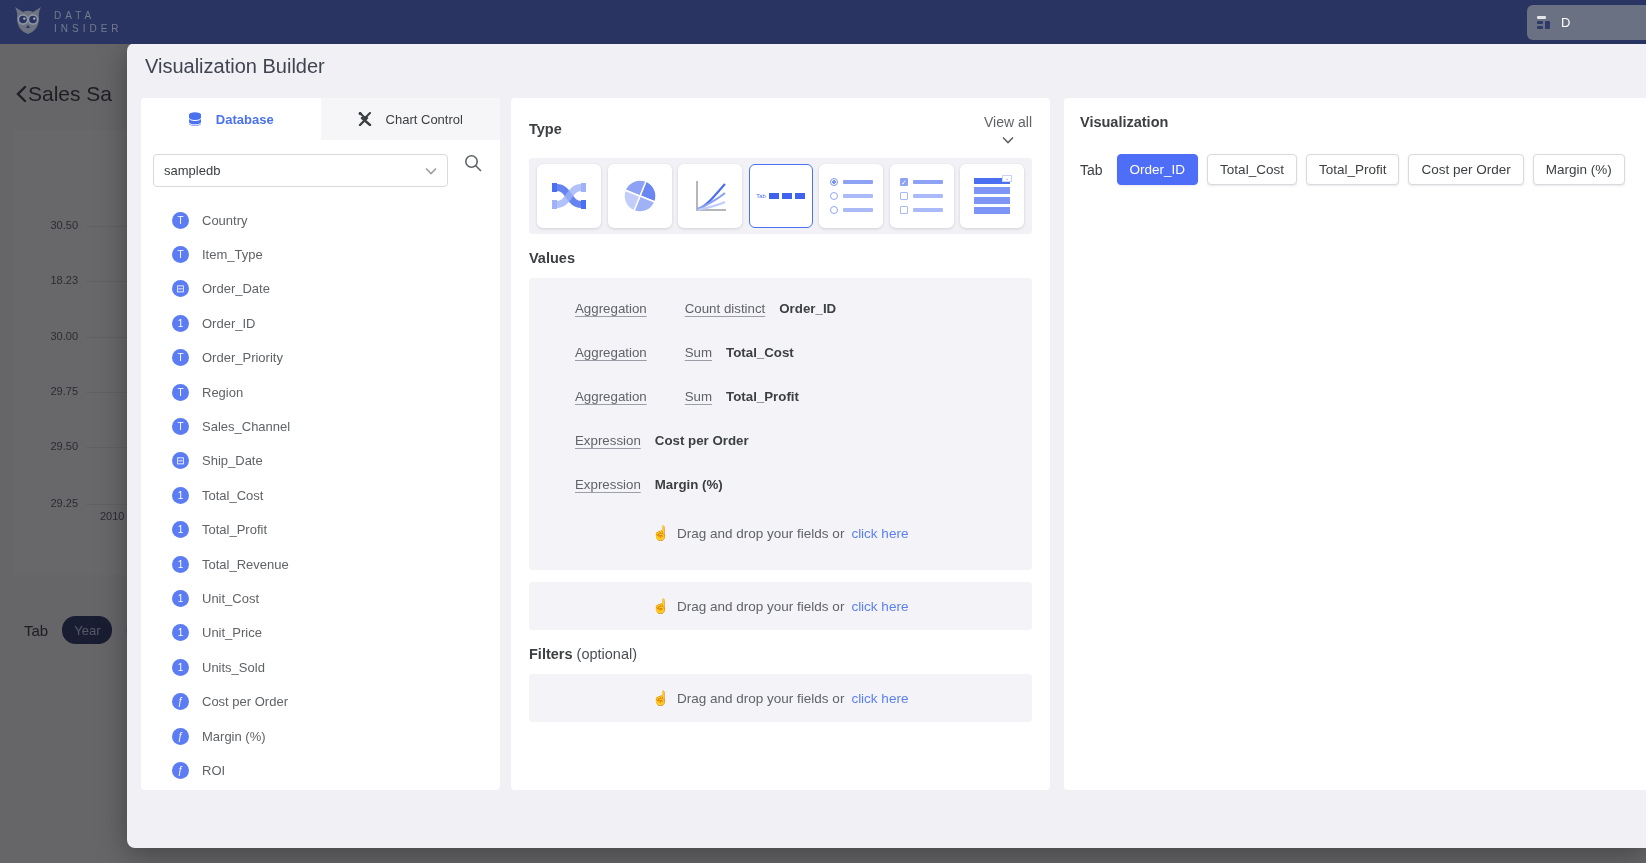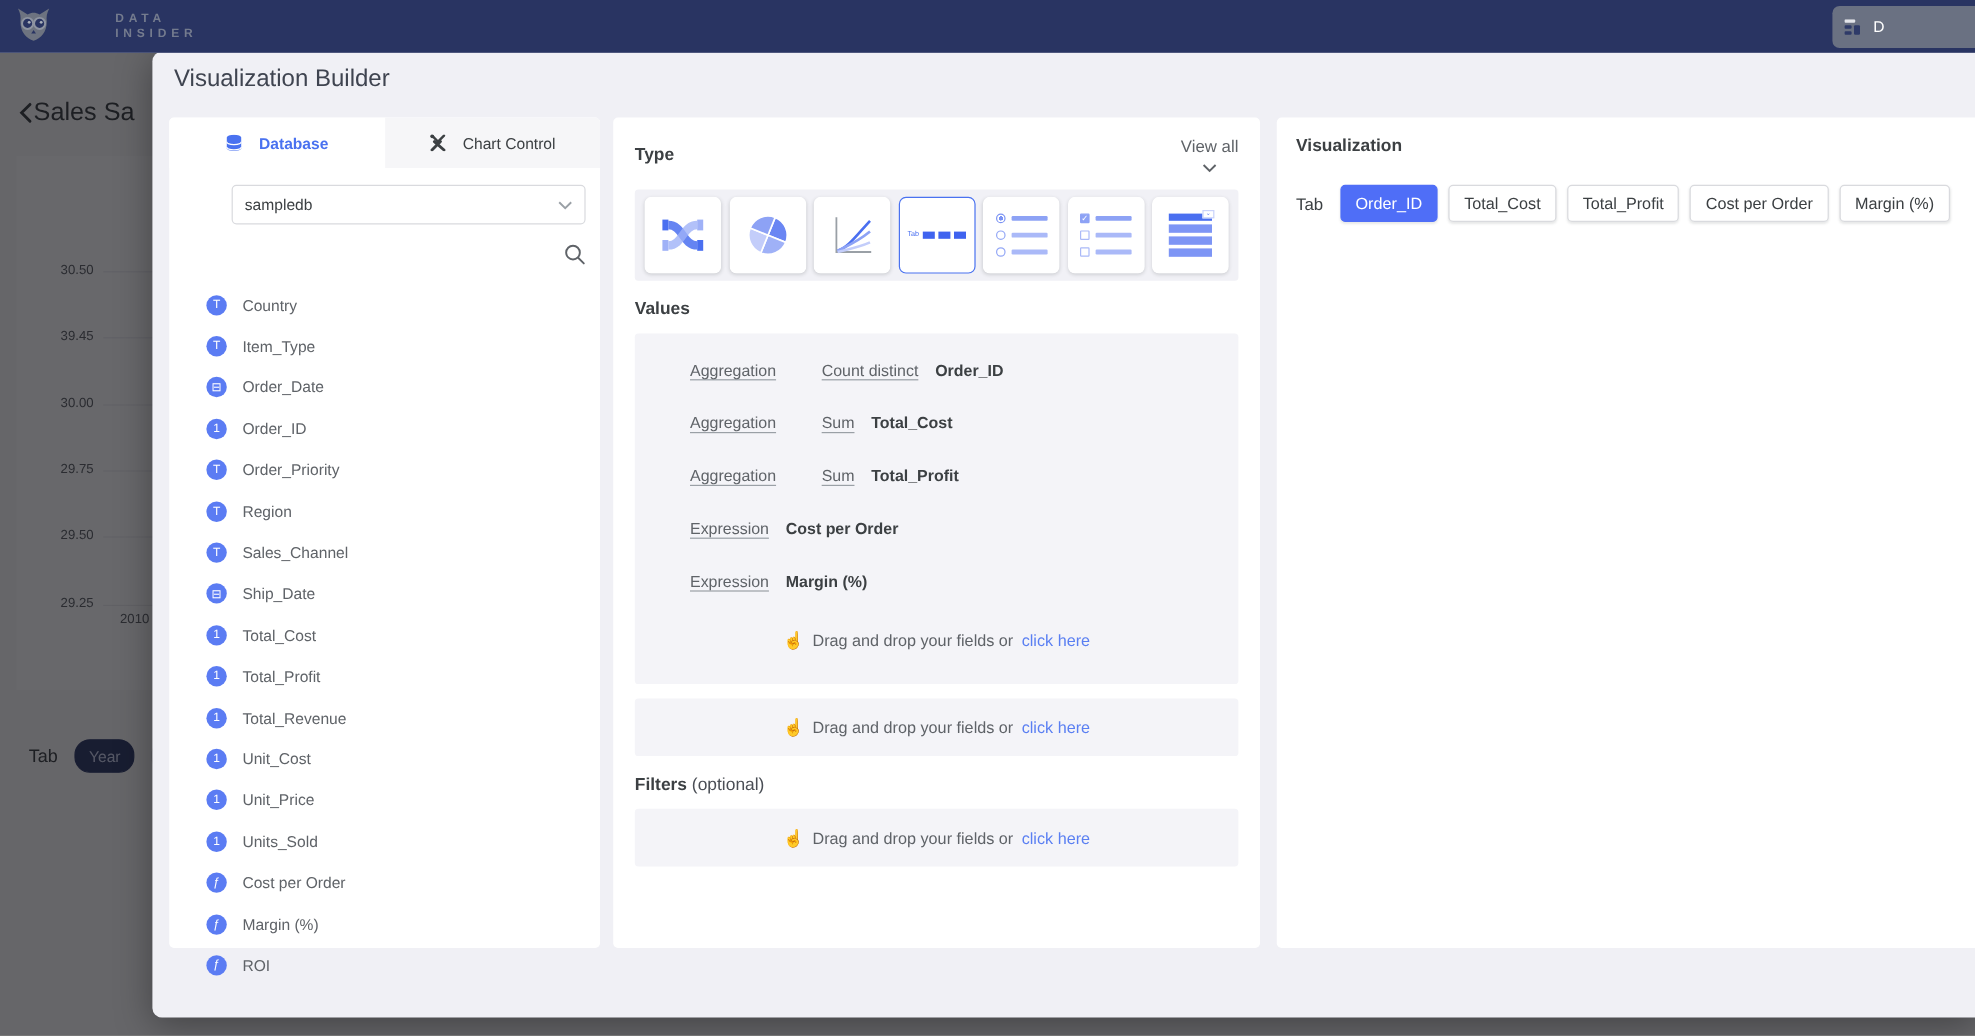--- a/index.html
+++ b/index.html
@@ -3,21 +3,21 @@
 <meta charset="utf-8">
 <style>
   * { margin:0; padding:0; box-sizing:border-box; }
   html,body { background:#333; }
   #app { position:relative; width:1646px; height:863px; background:#fafafa;
          overflow:hidden; font-family:"Liberation Sans", sans-serif; }
 
   
   .navbar { position:absolute; left:0; top:0; width:100%; height:44px; background:#293462; z-index:20; }
   .brand { position:absolute; left:12px; top:5px; display:flex; align-items:center; gap:10px; }
-  .brand-text { color:#747b8e; font-size:10px; font-weight:bold; letter-spacing:4px; line-height:13px;margin-left:42px; }
+  .brand-text { color:#747b8e; font-size:10px; font-weight:normal; letter-spacing:4px; line-height:13px; }
   .nav-right-btn { position:absolute; left:1527px; top:5px; height:35px; width:140px;
         background:#6a7182; border-radius:6px; display:flex; align-items:center; gap:8px;
         padding:0 10px; color:#fff; font-size:13px; border:none; cursor:pointer; }
 
   
   .page-title-row { position:absolute; left:14px; top:82px; display:flex; align-items:center; gap:0; z-index:1; }
   .page-title { font-size:21px; color:#3c4043; white-space:nowrap; }
   .chart-card { position:absolute; left:14px; top:130px; width:220px; height:445px; background:#fff; z-index:1; }
   .ytick { position:absolute; left:0; width:100%; height:1px; }
   .ytick .lbl { position:absolute; left:26px; top:-7px; width:38px; text-align:right; font-size:11px; color:#5f6368; }
@@ -40,21 +40,21 @@
   .panel { position:absolute; top:55px; height:692px; background:#fff; border-radius:4px; }
   .panel-left  { left:14px;  width:359px; }
   .panel-mid   { left:384px; width:539px; }
   .panel-right { left:937px; width:582px; border-radius:4px 0 0 4px; }
 
   
   .lp-tabs { display:flex; height:42px; border-radius:4px 4px 0 0; overflow:hidden; }
   .lp-tab { flex:1; display:flex; align-items:center; justify-content:center; gap:14px;
             font-size:13px; color:#3c4043; background:#f6f6f8; cursor:pointer; border:none; }
   .lp-tab.active { background:#fff; color:#4a72f0; font-weight:bold; }
-  .ds-row { display:flex; align-items:flex-end; gap:16px; padding:14px 12px 6px 12px;flex-direction:column; }
+  .ds-row { display:flex; align-items:flex-start; gap:16px; padding:14px 12px 6px 12px; }
   .ds-select { width:295px; height:33px; border:1px solid #d9dade; border-radius:4px; background:#fff;
                display:flex; align-items:center; justify-content:space-between; padding:0 10px; cursor:pointer; }
   .ds-select span { font-size:13px; color:#3c4043; }
   .field-list { padding:10px 0 0 0; }
   .field-row { display:flex; align-items:center; gap:13px; height:34.4px; padding-left:31px; cursor:grab; }
   .ficon { width:17px; height:17px; min-width:17px; border-radius:50%; background:#5b7cf3; color:#fff;
            font-size:10px; display:flex; align-items:center; justify-content:center; }
   .fname { font-size:13px; color:#5f6368; }
 
   
@@ -145,21 +145,21 @@
     </svg>
     <div class="page-title">Sales Sa</div>
   </div>
 
   <div class="chart-card">
     <div class="ytick" style="top:96px">
         <span class="lbl">30.50</span>
         <span class="grid"></span>
       </div>
     <div class="ytick" style="top:151px">
-        <span class="lbl">39.45</span>
+        <span class="lbl">18.23</span>
         <span class="grid"></span>
       </div>
     <div class="ytick" style="top:207px">
         <span class="lbl">30.00</span>
         <span class="grid"></span>
       </div>
     <div class="ytick" style="top:262px">
         <span class="lbl">29.75</span>
         <span class="grid"></span>
       </div>

